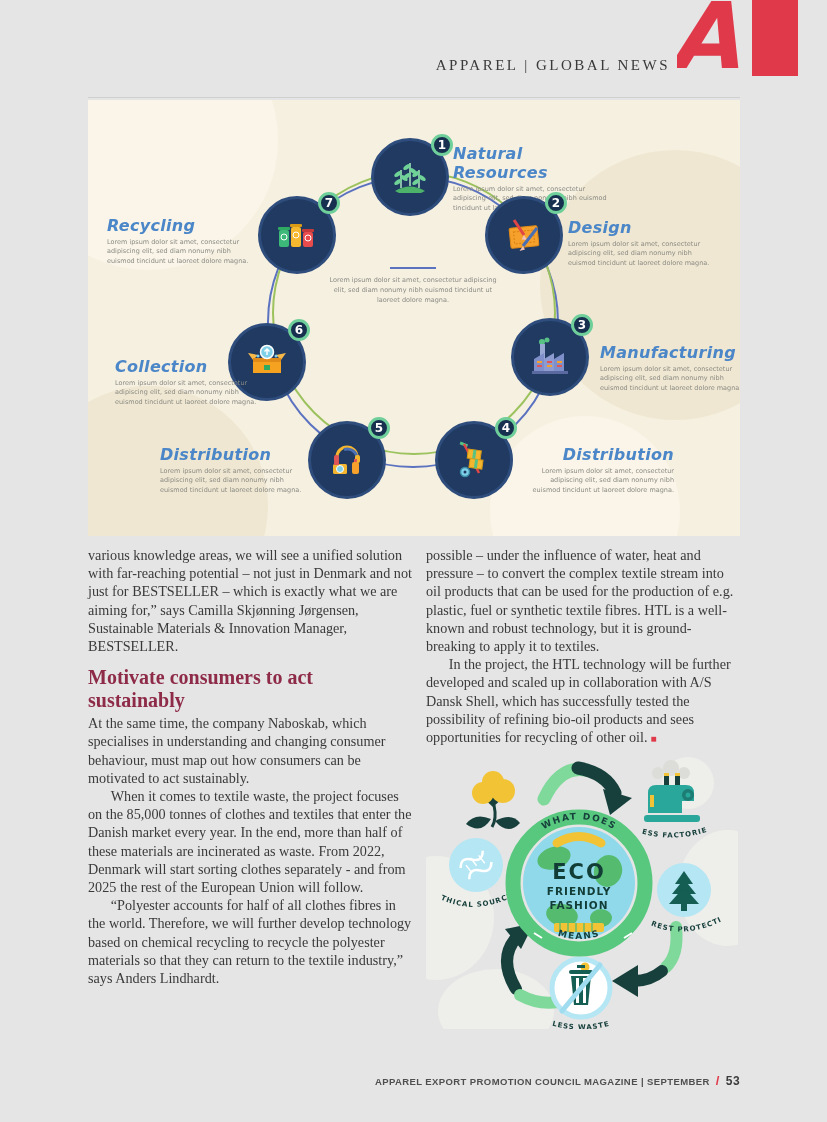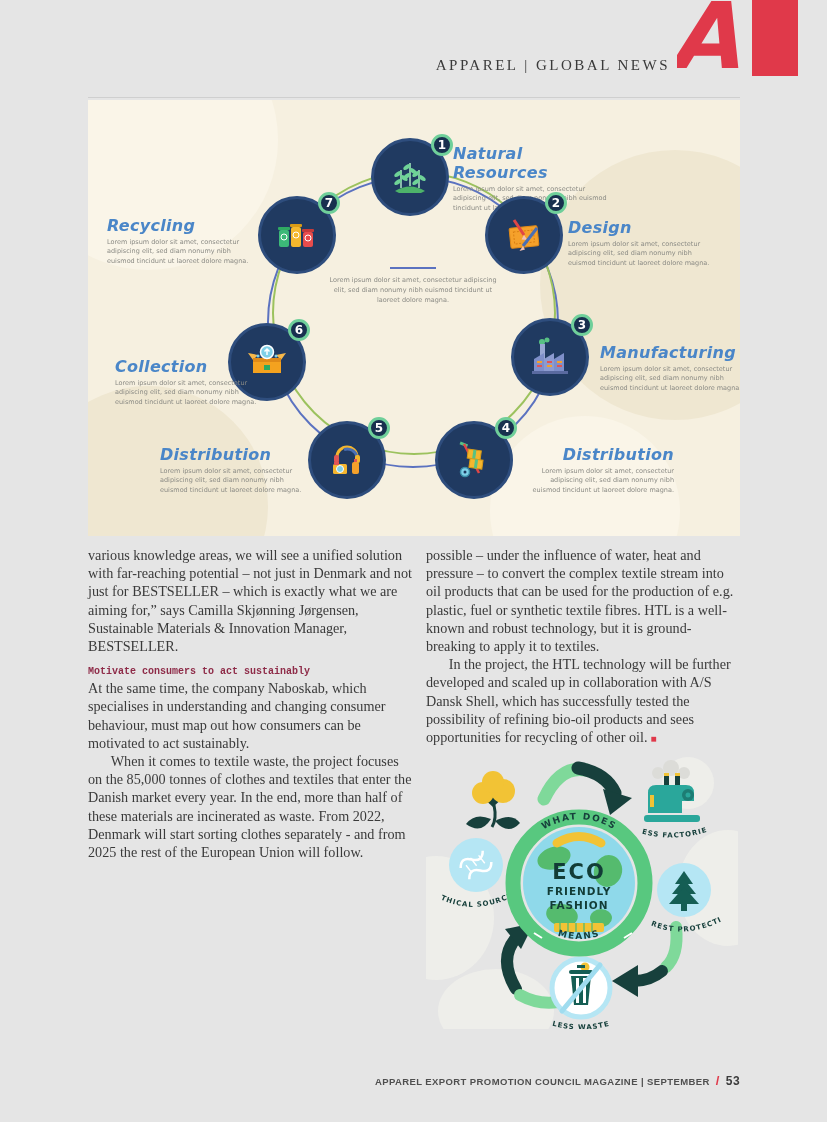--- a/index.html
+++ b/index.html
@@ -42,21 +42,21 @@
   .node-title { font-size:16px; color:#4a86c8; font-weight:bold; margin-bottom:3px; letter-spacing:.3px;font-style:italic; }
   .node-caption { font-size:6.5px; color:#8b8b85; line-height:1.45; }
   .label-right { }
 
   
   .article { position:absolute; left:88px; top:546px; width:652px; height:540px; }
   .col-left  { position:absolute; left:0;   top:0; width:326px; }
   .col-right { position:absolute; left:338px; top:0; width:314px; }
   .article p { font-size:14.2px; line-height:18.2px; color:#3a3a3a;font-family:Liberation Serif, serif; }
   .indent { text-indent:1.6em; }
-  .subhead { font-family:Liberation Mono, monospace; font-size:10px; font-weight:bold;
+  .subhead { font-family:Liberation Serif, serif; font-size:20px; font-weight:bold;
              color:#8e2b48; margin:11px 0 2px; }
   .end-marker { color:#e0394a; font-size:10px; margin-left:3px; }
 
   .eco-wrap { margin-top:5px; }
 
   
   .footer { position:absolute; right:87px; top:1073px; font-family:"Liberation Sans", sans-serif;
             font-size:9.5px; font-weight:bold; color:#4f4f4f; letter-spacing:.4px; }
   .footer .sep { color:#e0394a; font-size:13px; margin:0 3px; font-weight:bold; }
   .footer .pageno { font-size:12px; color:#3b3b3b; }
@@ -248,20 +248,21 @@
       </div>
     </div>
   </div>
 
   <div class="article">
     <div class="col-left">
       <p>various knowledge areas, we will see a unified solution with far-reaching potential – not just in Denmark and not just for BESTSELLER – which is exactly what we are aiming for,” says Camilla Skjønning Jørgensen, Sustainable Materials &amp; Innovation Manager, BESTSELLER.</p>
       <div class="subhead">Motivate consumers to act sustainably</div>
       <p>At the same time, the company Naboskab, which specialises in understanding and changing consumer behaviour, must map out how consumers can be motivated to act sustainably.</p>
       <p class="indent">When it comes to textile waste, the project focuses on the 85,000 tonnes of clothes and textiles that enter the Danish market every year. In the end, more than half of these materials are incinerated as waste. From 2022, Denmark will start sorting clothes separately - and from 2025 the rest of the European Union will follow.</p>
+      <p class="indent">“Polyester accounts for half of all clothes fibres in the world. Therefore, we will further develop technology based on chemical recycling to recycle the polyester materials so that they can return to the textile industry,” says Anders Lindhardt.</p>
     </div>
 
     <div class="col-right">
       <p>possible – under the influence of water, heat and pressure – to convert the complex textile stream into oil products that can be used for the production of e.g. plastic, fuel or synthetic textile fibres. HTL is a well-known and robust technology, but it is ground-breaking to apply it to textiles.</p>
       <p class="indent"><span>In the project, the HTL technology will be further developed and scaled up in collaboration with A/S Dansk Shell, which has successfully tested the possibility of refining bio-oil products and sees opportunities for recycling of other oil.</span><span class="end-marker">■</span></p>
 
       <div class="eco-wrap">
         <svg width="312" height="276" viewBox="0 0 312 276">
           <defs>
             <path id="arc-top" d="M 106 86 A 66 66 0 0 1 200 86"></path>

